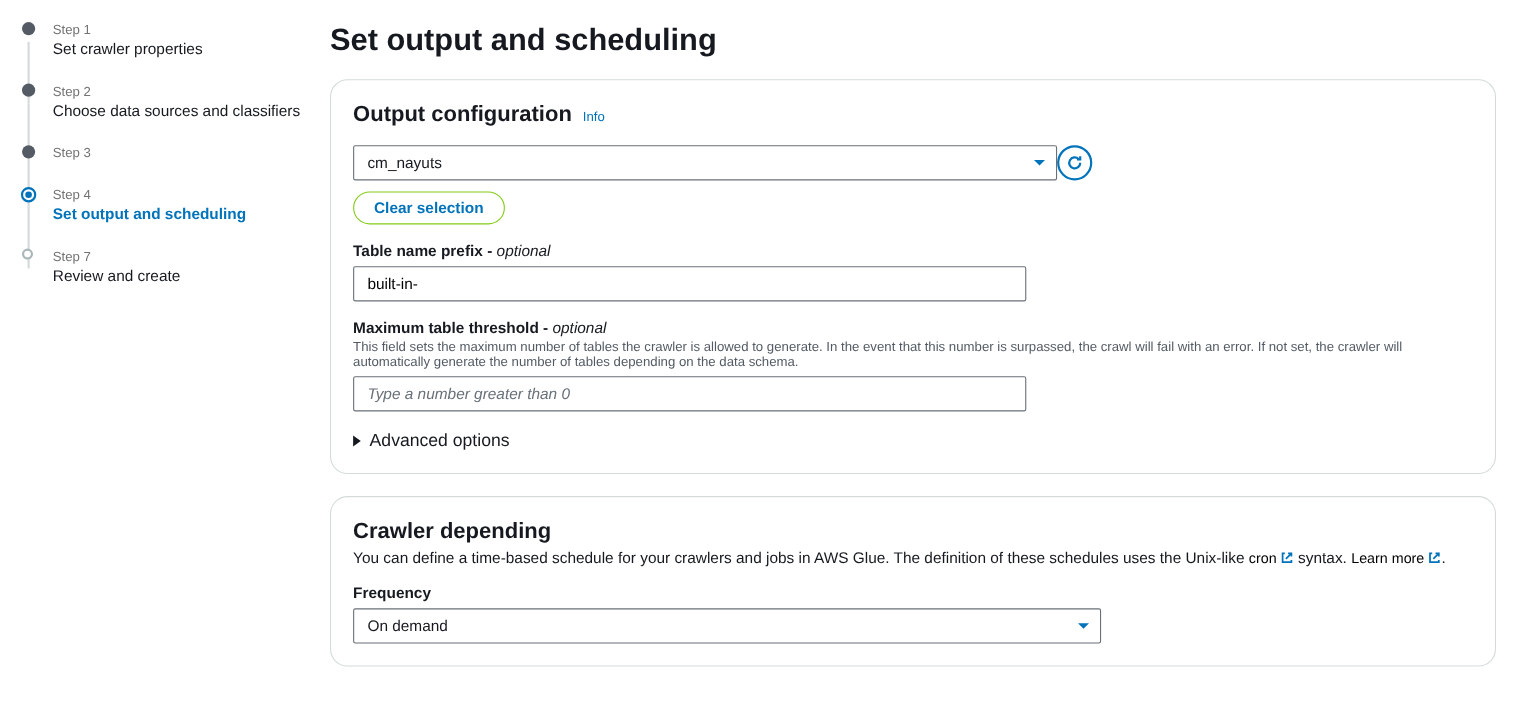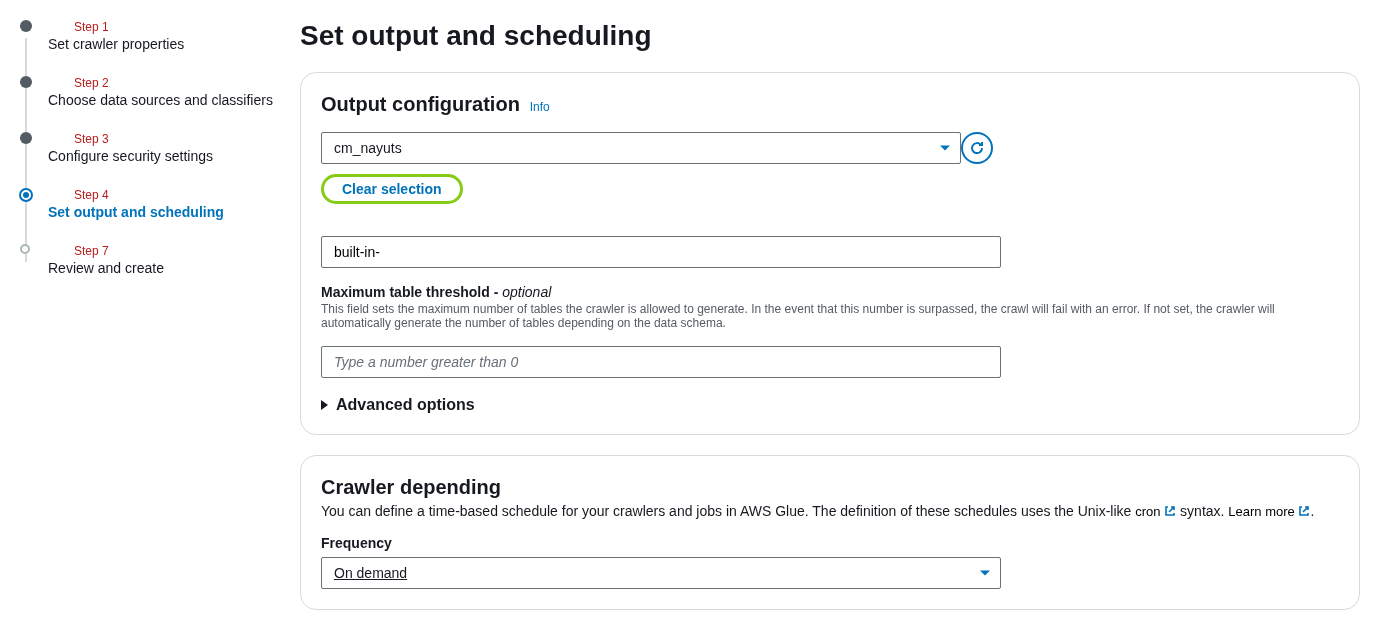--- a/index.html
+++ b/index.html
@@ -6,42 +6,42 @@
 body { font-family: "Amazon Ember", "Helvetica Neue", Arial, sans-serif; font-size: 14px; color: #16191f; background: #fff; }
 .container { display: flex; padding: 20px 10px 20px 10px; }
 .stepper { width: 280px; padding-left: 10px; position: relative; }
 .step { position: relative; padding: 0 0 24px 28px; }
 .step:before { content: ''; position: absolute; left: 5px; top: 18px; bottom: -18px; width: 2px; background: #d5dbdb; }
 .step:last-child:before { display: none; }
 .step-marker { position: absolute; left: 0; top: 0; width: 12px; height: 12px; border-radius: 50%; background: #545b64; }
 .step.active .step-marker { width: 14px; height: 14px; border: 2px solid #0073bb; background: #fff; left: -1px; }
 .step.active .step-marker:after { content: ''; position: absolute; left: 2px; top: 2px; width: 6px; height: 6px; border-radius: 50%; background: #0073bb; }
 .step.pending .step-marker { background: #fff; border: 2px solid #aab7b8; width: 10px; height: 10px; left: 0; }
-.step-label { font-size: 12px; color: #b91c1c; margin-left: 26px; }
+.step-label { font-size: 12px; color: #737373; }
 .step-title { font-size: 14px; margin-top: 2px; }
 .step.active .step-title { color: #0073bb; font-weight: 700; }
 .main { flex: 1; padding: 0 10px; }
 h1 { font-size: 28px; font-weight: 700; margin-bottom: 20px; }
 .panel { border: 1px solid #d5dbdb; border-radius: 16px; padding: 20px; margin-bottom: 20px; }
 .panel-title { font-size: 20px; font-weight: 700; display: inline; }
 .info-link { color: #0073bb; font-size: 12px; font-weight: 400; margin-left: 6px; cursor: pointer; }
 .field { margin-top: 16px; }
 .field-label { font-weight: 700; font-size: 14px; }
 .optional { font-style: italic; font-weight: 400; }
 .field-desc { font-size: 12px; color: #545b64; margin-top: 2px; }
 .select-row { display: flex; align-items: flex-end; gap: 0; margin-top: 6px; }
 .select-box { flex: 0 0 640px; position: relative; border: 1px solid #687078; border-radius: 2px; height: 32px; display: flex; align-items: center; padding: 0 12px; cursor: pointer; background: #fff; }
-.select-box-wide { flex: 0 0 680px; text-decoration: underline; }
+.select-box-wide { flex: 0 0 680px; }
 .caret { position: absolute; right: 10px; top: 50%; transform: translateY(-50%); width: 0; height: 0; border-left: 5px solid transparent; border-right: 5px solid transparent; border-top: 5px solid #0073bb; }
 .refresh-btn { width: 32px; height: 32px; border: 2px solid #0073bb; border-radius: 50%; display: flex; align-items: center; justify-content: center; cursor: pointer; background: #fff; color: #0073bb; }
 .btn-row { margin-top: 10px; display: flex; gap: 10px; }
-.btn { border: 3px solid #84cc16; color: #0073bb; background: #fff; border-radius: 16px; height: 30px; padding: 0 18px; font-weight: 700; font-size: 14px; cursor: pointer; display: inline-flex; align-items: center; gap: 6px; }
-.text-input { margin-top: 16px; width: 680px; height: 32px; border: 1px solid #687078; border-radius: 2px; padding: 0 12px; font-size: 14px; font-family: inherit; }
+.btn { border: 1px solid #84cc16; color: #0073bb; background: #fff; border-radius: 16px; height: 30px; padding: 0 18px; font-weight: 700; font-size: 14px; cursor: pointer; display: inline-flex; align-items: center; gap: 6px; }
+.text-input { margin-top: 6px; width: 612px; height: 32px; border: 1px solid #687078; border-radius: 2px; padding: 0 12px; font-size: 14px; font-family: inherit; }
 .text-input::placeholder { font-style: italic; color: #687078; }
-.expandable { margin-top: 18px; font-size: 16px; font-weight: 700; cursor: pointer; display: flex; align-items: center; gap: 8px; }
+.expandable { margin-top: 18px; font-size: 16px; font-weight: 400; cursor: pointer; display: flex; align-items: center; gap: 8px; }
 .tri { width: 0; height: 0; border-top: 5px solid transparent; border-bottom: 5px solid transparent; border-left: 7px solid #16191f; }
 .schedule-desc { font-size: 14px; margin-top: 4px; }
 .link { color: #000000; cursor: pointer; font-size: 13px; }
 .ext-icon { display: inline-block; width: 12px; height: 12px; vertical-align: -1px; }
 svg { display: block; }
 </style>
 </head>
 <body>
 
 <div class="container">
@@ -52,21 +52,20 @@
       <div class="step-title">Set crawler properties</div>
     </div>
     <div class="step">
       <div class="step-marker"></div>
       <div class="step-label">Step 2</div>
       <div class="step-title">Choose data sources and classifiers</div>
     </div>
     <div class="step">
       <div class="step-marker"></div>
       <div class="step-label">Step 3</div>
-      <div class="step-title">Configure security settings</div>
     </div>
     <div class="step active">
       <div class="step-marker"></div>
       <div class="step-label">Step 4</div>
       <div class="step-title">Set output and scheduling</div>
     </div>
     <div class="step pending">
       <div class="step-marker"></div>
       <div class="step-label">Step 7</div>
       <div class="step-title">Review and create</div>
@@ -92,20 +91,23 @@
                 <path d="M13 2v3h-3"></path>
               </svg>
           </div>
         </div>
         <div class="btn-row">
           <button class="btn">Clear selection</button>
         </div>
       </div>
 
       <div class="field">
+        <div class="field-label">
+          <span>Table name prefix - </span><span class="optional">optional</span>
+        </div>
         <input class="text-input" type="text" value="built-in-" style="">
       </div>
 
       <div class="field">
         <div class="field-label">
           <span>Maximum table threshold - </span><span class="optional">optional</span>
         </div>
         <div class="field-desc">This field sets the maximum number of tables the crawler is allowed to generate. In the event that this number is surpassed, the crawl will fail with an error. If not set, the crawler will automatically generate the number of tables depending on the data schema.</div>
         <input class="text-input" type="text" placeholder="Type a number greater than 0" style="">
       </div>

